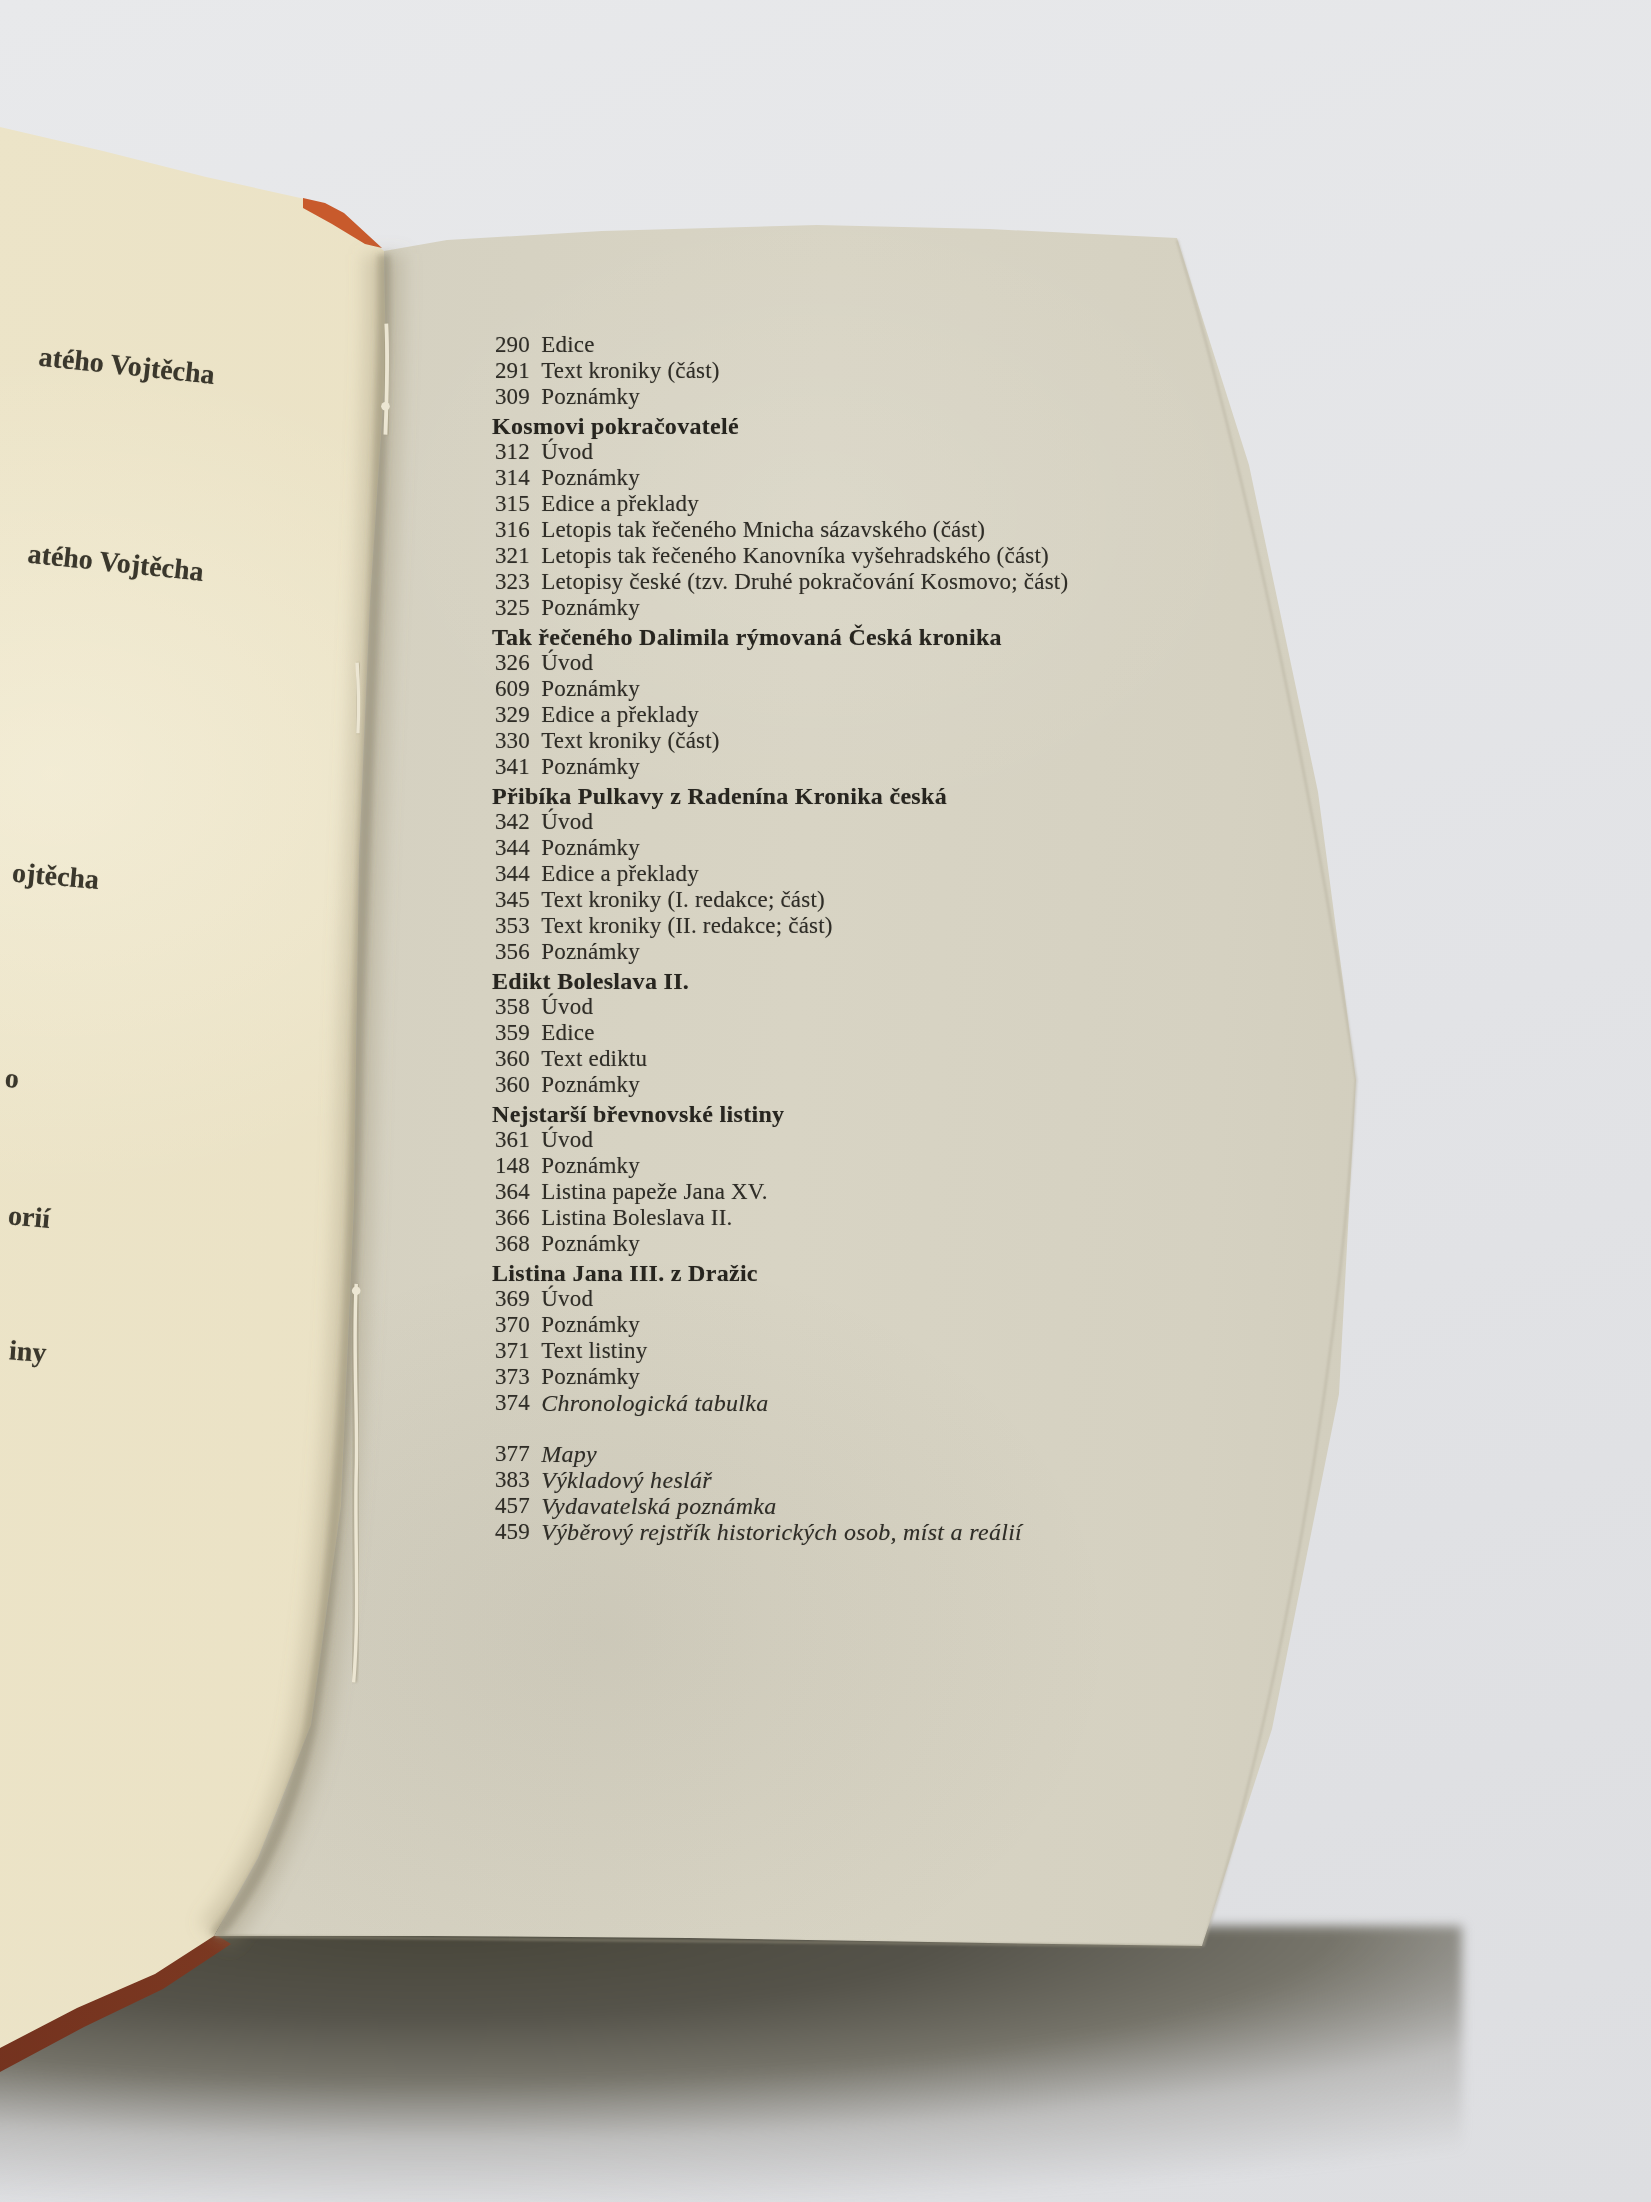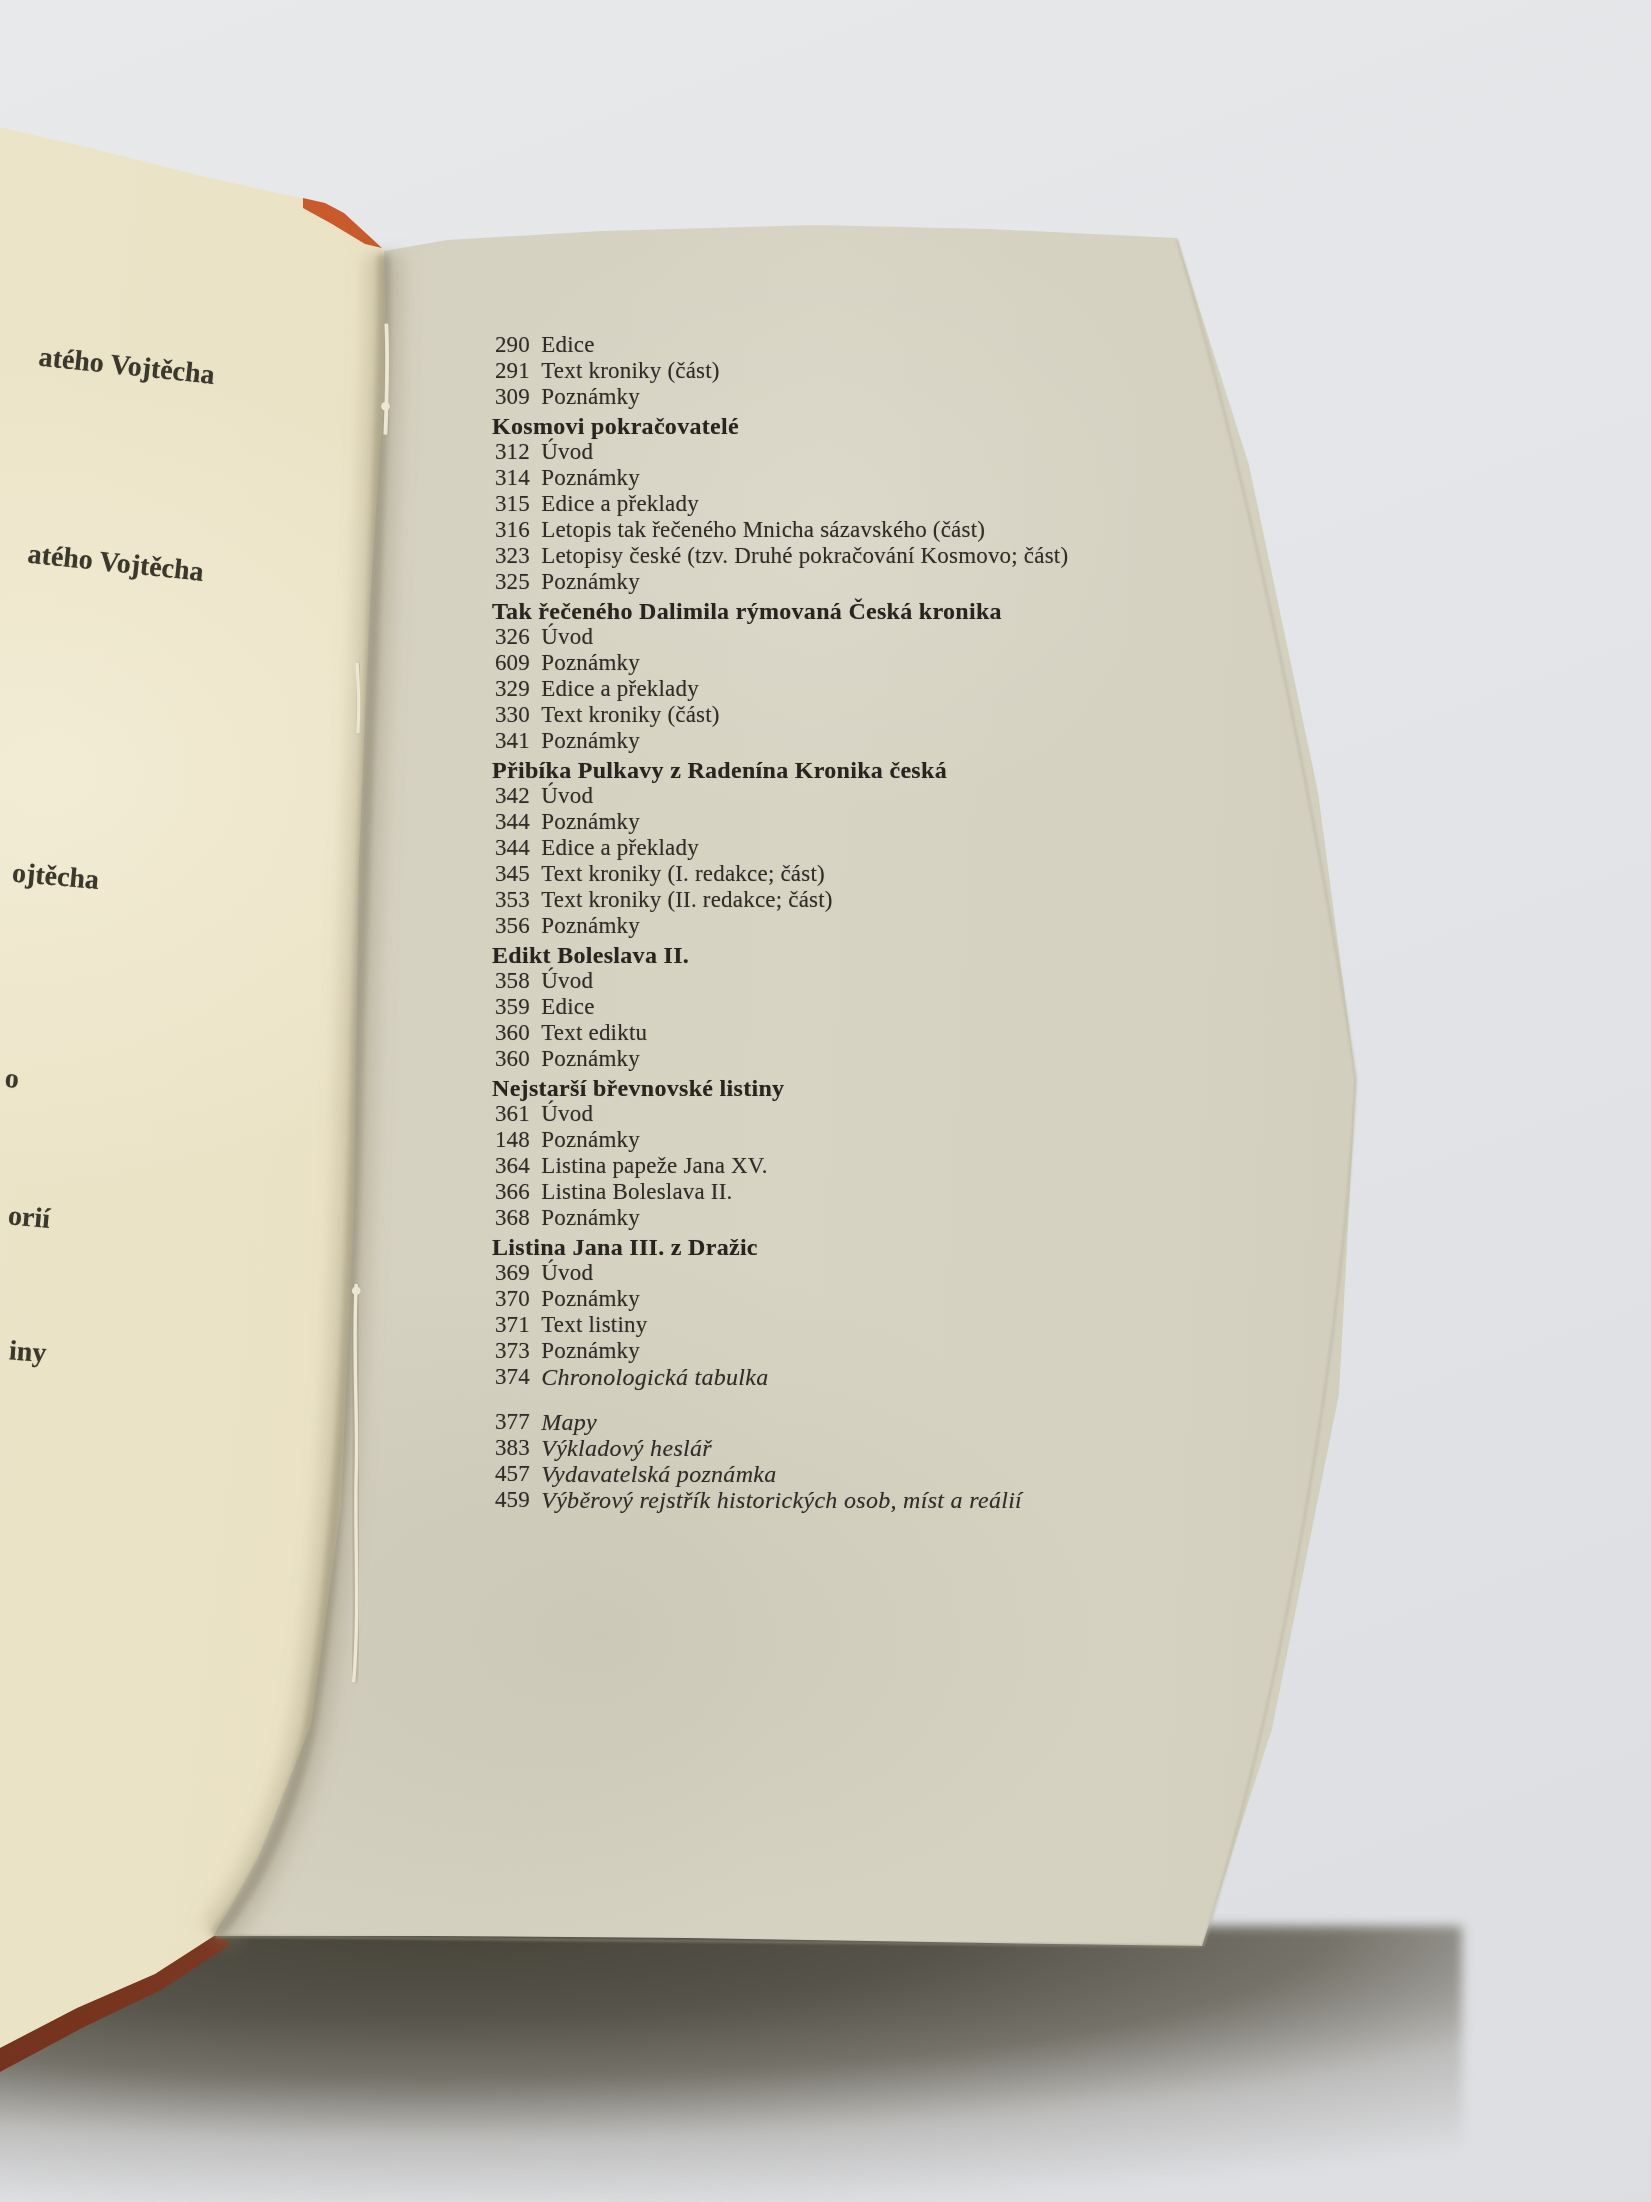--- a/index.html
+++ b/index.html
@@ -70,21 +70,21 @@
         var(--right-page,#d8d4c4) 48%,#d5d1c1 72%,#cfcbbb 92%,#c8c4b4 100%);
   }
 
   
   .toc{
     position:absolute;left:492px;top:332px;width:654px;
     color:var(--ink,#2f2d27);
     font-size:23px;letter-spacing:0.2px;
     text-shadow:0 0 0.9px rgba(47,45,39,.35);
   }
-  .toc-group.gapped{margin-top:19px;}
+  .toc-group.gapped{margin-top:25px;}
   .toc-heading{
     height:26px;line-height:26px;margin-top:3px;
     font-weight:bold;font-size:24px;color:#27251f;letter-spacing:0.3px;
   }
   .toc-line{display:flex;height:26px;line-height:26px;text-align:right;}
   .toc-num{width:38px;flex:none;}
   .toc-label{margin-left:11.2px;white-space:nowrap;}
   .toc-label.italic{font-style:italic;font-size:24px;letter-spacing:0.3px;font-family:Liberation Serif, serif;}
 
   
@@ -135,20 +135,24 @@
           <span class="toc-num">314</span>
           <span class="toc-label">Poznámky</span>
         </div>
         <div class="toc-line">
           <span class="toc-num">315</span>
           <span class="toc-label">Edice a překlady</span>
         </div>
         <div class="toc-line">
           <span class="toc-num">316</span>
           <span class="toc-label">Letopis tak řečeného Mnicha sázavského (část)</span>
+        </div>
+        <div class="toc-line">
+          <span class="toc-num">321</span>
+          <span class="toc-label">Letopis tak řečeného Kanovníka vyšehradského (část)</span>
         </div>
         <div class="toc-line">
           <span class="toc-num">323</span>
           <span class="toc-label">Letopisy české (tzv. Druhé pokračování Kosmovo; část)</span>
         </div>
         <div class="toc-line">
           <span class="toc-num">325</span>
           <span class="toc-label">Poznámky</span>
         </div>
       </div>

